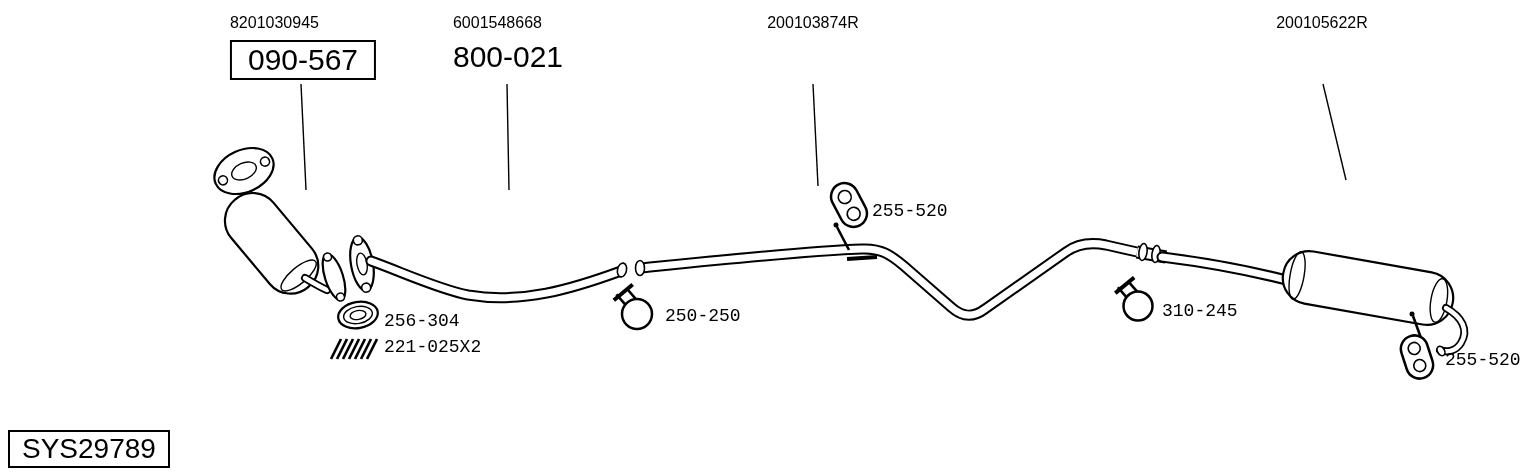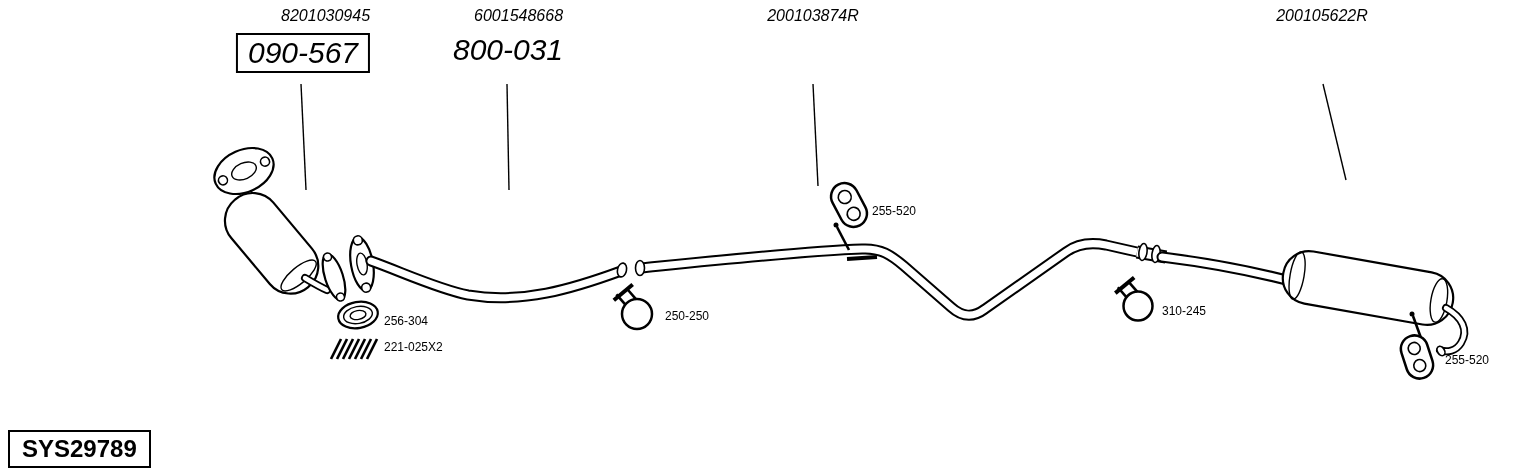--- a/index.html
+++ b/index.html
@@ -24,36 +24,34 @@
   .ol25   { fill: #fff; stroke: #000; stroke-width: 2.5; }
   .thin   { fill: none; stroke: #000; stroke-width: 1.4; }
   .thin-f { fill: #fff; stroke: #000; stroke-width: 1.6; }
   .leader { stroke: #000; stroke-width: 1.4; }
   .hatch  { stroke: #000; stroke-width: 2.6; }
   .rod    { stroke: #000; stroke-width: 2.6; }
   .dash   { stroke: #000; stroke-width: 4; }
 
   
   .part-col {
-    position: absolute; top: 6px;
+    position: absolute; top: 13px;
     transform: translateX(-50%);
-    text-align: right;
+    text-align: left;
     white-space: nowrap;
-    font-style: italic;
   }
   .oem  { font-size: 16px; line-height: 20px; margin-bottom: 7px; }
   .code { font-size: 30px; line-height: 34px; display: inline-block; }
-  .boxed { border: 2px solid #000; padding: 1px 10px; }
-  .small-label { position: absolute; font-size: 12px; line-height: 20px; white-space: nowrap; }
+  .boxed { border: 2px solid #000; padding: 1px 16px; }
+  .small-label { position: absolute; font-size: 18px; line-height: 20px; white-space: nowrap; font-family: Liberation Mono, monospace; }
   .sys-box {
     position: absolute; left: 8px; top: 430px;
     border: 2px solid #000;
-    font-size: 24px; line-height: 32px;
+    font-size: 28px; line-height: 32px;
     padding: 1px 12px;
-    font-weight: bold;
   }
 </style>
 </head>
 <body>
 
 <svg width="1530" height="474" viewBox="0 0 1530 474">
 
   <g>
     <line class="leader" x1="301" y1="84" x2="306" y2="190"></line>
     <line class="leader" x1="507" y1="84" x2="509" y2="190"></line>
@@ -170,21 +168,21 @@
   </g>
 </svg>
 
 <div class="part-col" style="left:303px">
   <div class="oem">8201030945</div>
   <div class="code boxed">090-567</div>
 </div>
 
 <div class="part-col" style="left:508px">
   <div class="oem">6001548668</div>
-  <div class="code">800-031</div>
+  <div class="code">800-021</div>
 </div>
 
 <div class="part-col" style="left:813px">
   <div class="oem">200103874R</div>
 </div>
 
 <div class="part-col" style="left:1322px">
   <div class="oem">200105622R</div>
 </div>
 

